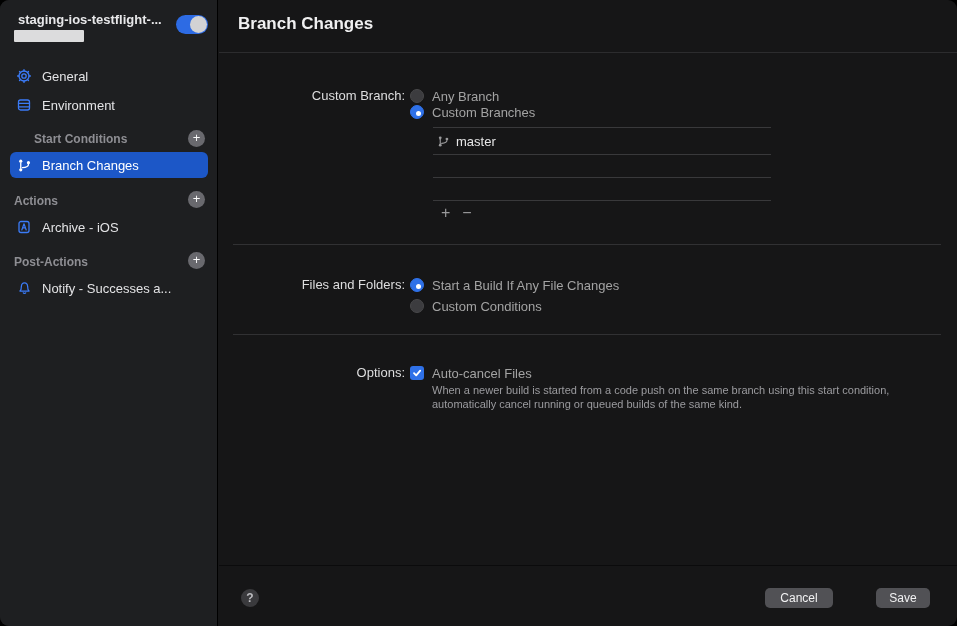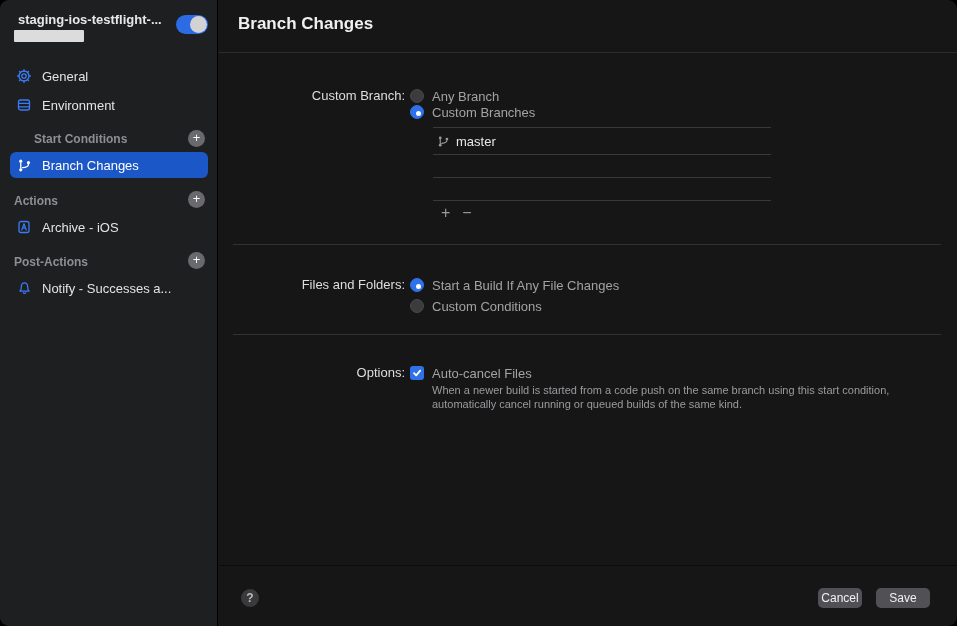--- a/index.html
+++ b/index.html
@@ -43,21 +43,21 @@
   .list-controls { position:absolute; left:222px; top:205px; display:flex; gap:12px; font-size:16px; color:#9a9a9c; }
   .list-controls span { line-height:16px; }
 
   .divider { position:absolute; left:14px; width:708px; height:1px; background:#313133; }
 
   .desc { position:absolute; left:213px; top:383px; width:462px; font-size:11px; line-height:14px; color:#9b9b9f; }
 
   .footer-divider { position:absolute; left:0; top:565px; width:738px; height:1px; background:#0b0b0c; }
   .help-btn { position:absolute; left:22px; top:589px; width:18px; height:18px; border-radius:50%; background:#3a3a3d; color:#bdbdc1; font-size:12px; font-weight:700; text-align:center; line-height:18px; }
   .btn { position:absolute; top:588px; height:20px; border-radius:5px; background:#515155; color:#f2f2f3; font-size:12px; text-align:center; line-height:20px; }
-  .btn.cancel { left:599px; width:44px; }
+  .btn.cancel { left:546px; width:68px; }
   .btn.save { left:657px; width:54px; }
 </style>
 </head>
 <body>
 
 <div class="window">
 
   <aside class="sidebar">
     <div class="bot-name">staging-ios-testflight-...</div>
     <div class="toggle">

